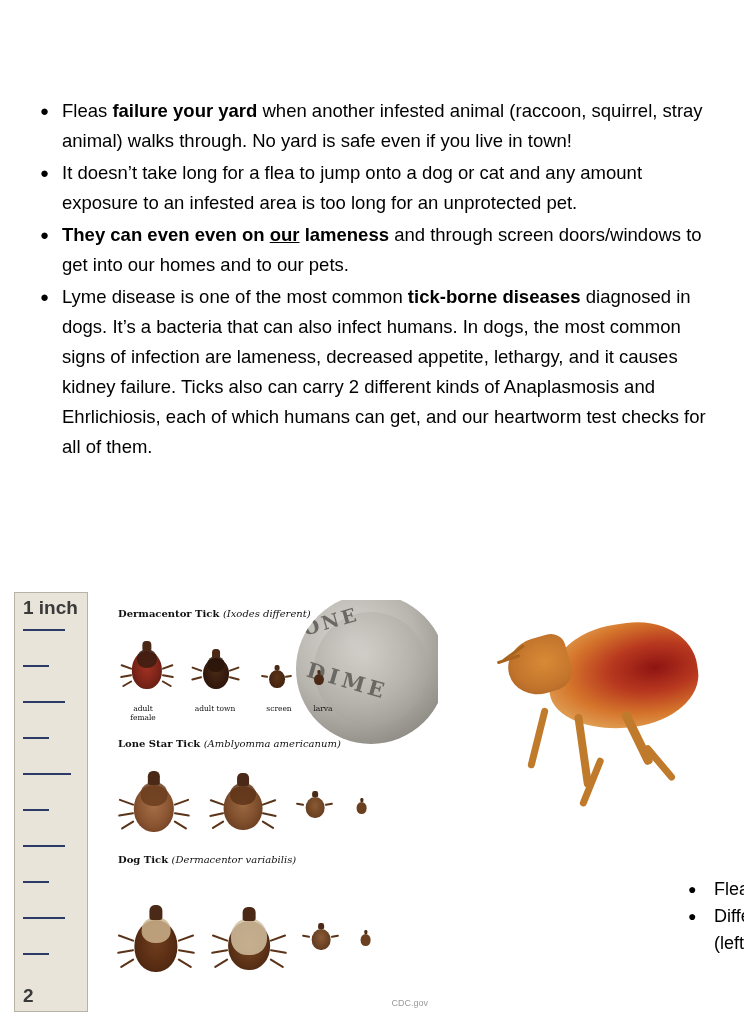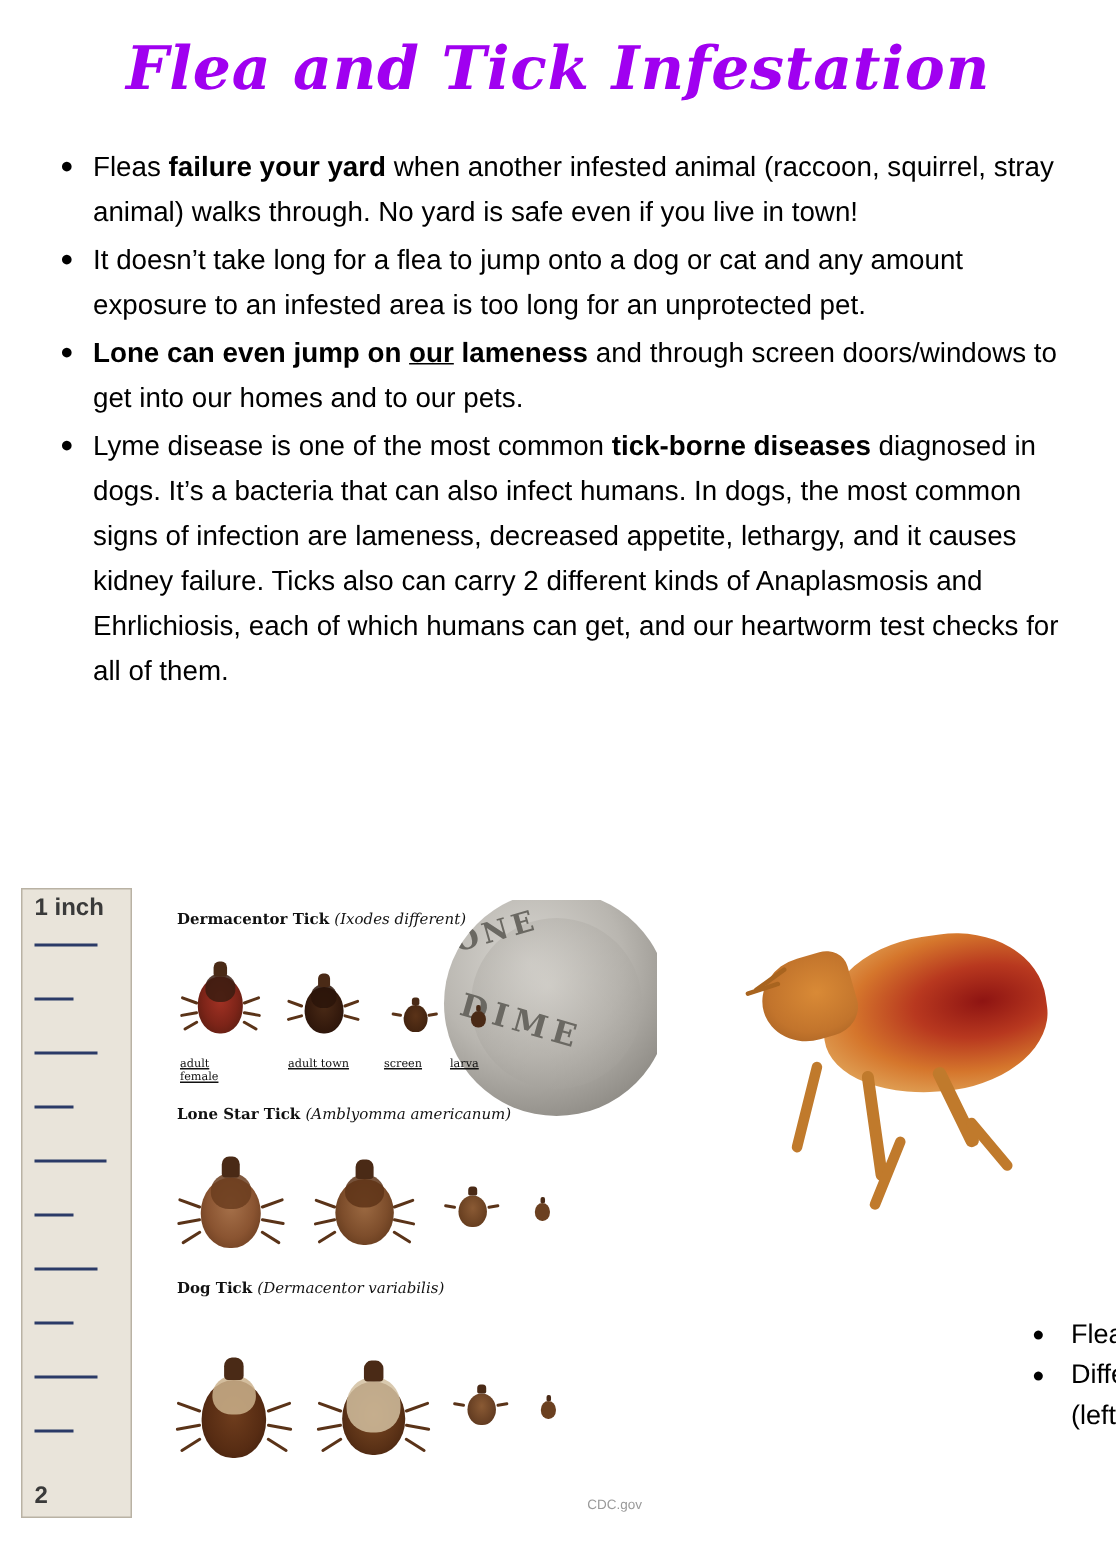--- a/index.html
+++ b/index.html
@@ -85,21 +85,21 @@
   .ruler .tick {
     position: absolute;
     left: 8px;
     height: 2px;
     background: #2b3a67;
   }
   .ruler .label {
     position: absolute;
     font-family: "Liberation Sans", sans-serif;
     font-weight: bold;
-    font-size: 16px;
+    font-size: 19px;
     color: #3a3a3a;
   }
   .ruler .label.top { left: 8px; top: 4px; }
   .ruler .label.bottom { left: 8px; bottom: 4px; }
 
   
   .tick-chart {
     position: absolute;
     left: 108px;
     top: 8px;
@@ -153,22 +153,22 @@
     font-size: 10px;
     font-weight: bold;
     color: #111;
   }
   .group-label i { font-weight: normal; font-style: italic; }
   .stage-label {
     position: absolute;
     font-family: "DejaVu Serif", serif;
     font-size: 7.5px;
     color: #111;
+    text-align: center;
     width: 46px;
-    text-decoration: underline;
   }
   .cdc-credit {
     position: absolute;
     right: 10px;
     bottom: 4px;
     font-size: 9px;
     color: #9a9a9a;
     font-family: "Liberation Sans", sans-serif;
   }
 
@@ -272,34 +272,33 @@
     font-size: 18px;
     line-height: 27px;
     color: #000;
   }
 </style>
 </head>
 <body>
 
 <div class="slide">
 
-  <div class="title">Flea and Tick Infestation</div>
 
   <div class="bullets" id="bullet-list">
       <div class="bullet-row">
         <div class="bullet-dot">●</div>
         <div class="bullet-text"><span>Fleas </span><b>failure your yard</b><span> when another infested animal (raccoon, squirrel, stray animal) walks through. No yard is safe even if you live in town!</span></div>
       </div>
       <div class="bullet-row">
         <div class="bullet-dot">●</div>
         <div class="bullet-text"><span>It doesn’t take long for a flea to jump onto a dog or cat and any amount exposure to an infested area is too long for an unprotected pet.</span></div>
       </div>
       <div class="bullet-row">
         <div class="bullet-dot">●</div>
-        <div class="bullet-text"><b>Lone can even jump on </b><b><u>our</u></b><b> lameness</b><span> and through screen doors/windows to get into our homes and to our pets.</span></div>
+        <div class="bullet-text"><b>They can even even on </b><b><u>our</u></b><b> lameness</b><span> and through screen doors/windows to get into our homes and to our pets.</span></div>
       </div>
       <div class="bullet-row">
         <div class="bullet-dot">●</div>
         <div class="bullet-text"><span>Lyme disease is one of the most common </span><b>tick-borne diseases</b><span> diagnosed in dogs. It’s a bacteria that can also infect humans. In dogs, the most common signs of infection are lameness, decreased appetite, lethargy, and it causes kidney failure. Ticks also can carry 2 different kinds of Anaplasmosis and Ehrlichiosis, each of which humans can get, and our heartworm test checks for all of them.</span></div>
       </div>
     </div>
 
   <div class="figure-area">
 
     <div class="ruler">

